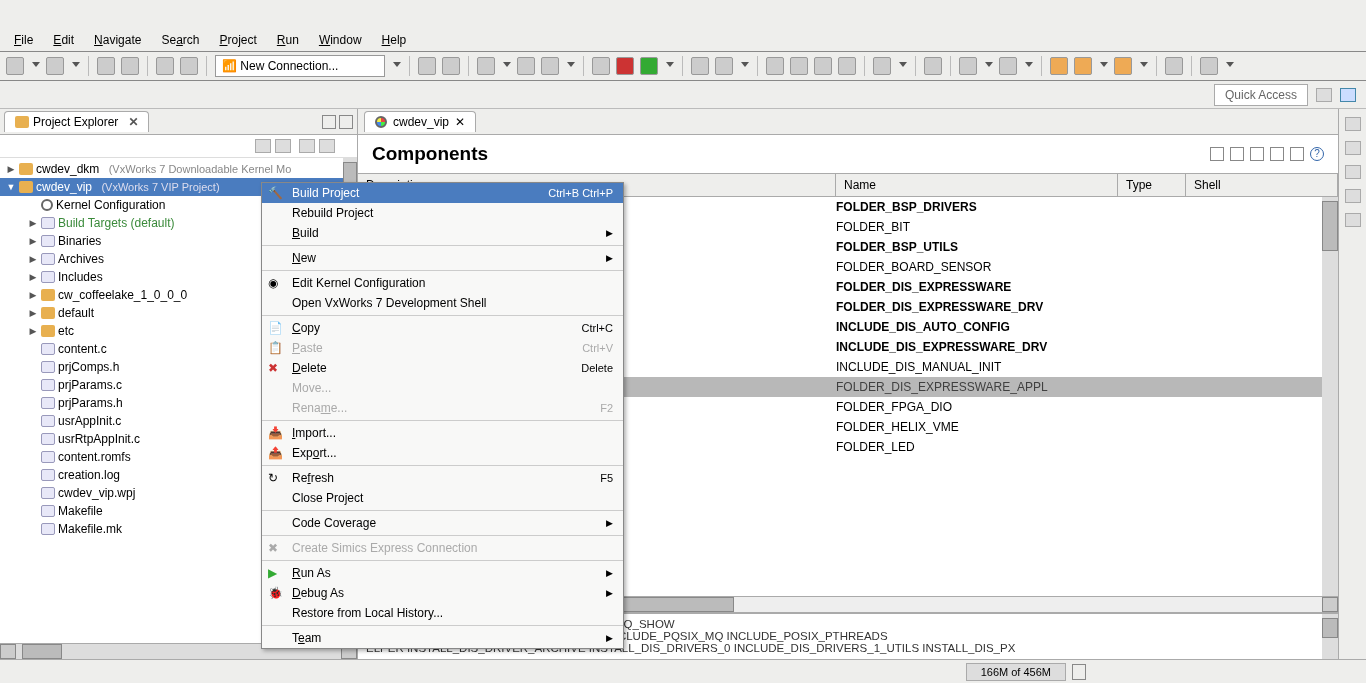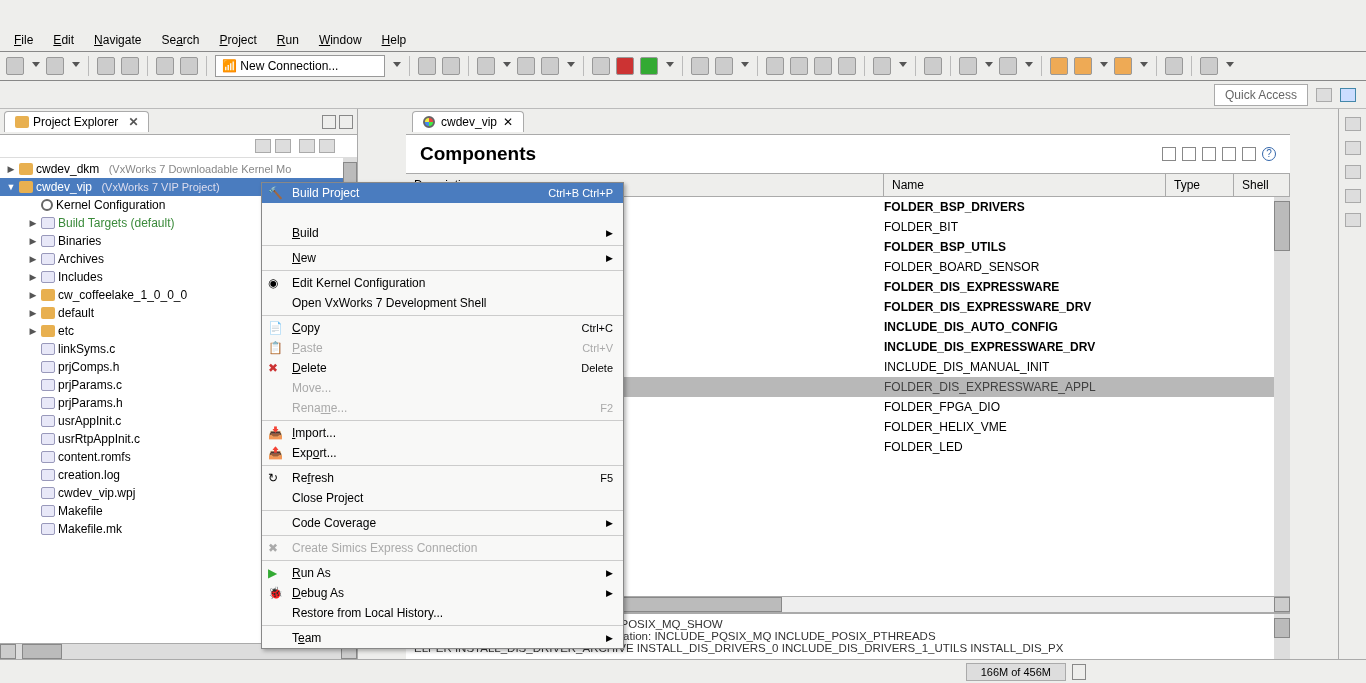--- a/index.html
+++ b/index.html
@@ -15,21 +15,21 @@
 .toolbar .ico { width: 18px; height: 18px; display: inline-block; background: #ccc; border: 1px solid #999; border-radius: 2px; }
 .toolbar .sep { width: 1px; height: 20px; background: #bbb; margin: 0 2px; }
 .toolbar .combo { border: 1px solid #999; background: #fff; padding: 2px 6px; width: 170px; height: 22px; display: flex; align-items: center; }
 .toolbar .dropdown { width: 8px; height: 8px; border-left: 4px solid transparent; border-right: 4px solid transparent; border-top: 5px solid #555; display: inline-block; margin-left: 2px; }
 
 
 .quickaccess-row { background: #eeeeec; border-bottom: 1px solid #bbb; height: 28px; display: flex; justify-content: flex-end; align-items: center; padding-right: 10px; gap: 8px; }
 .quickaccess { border: 1px solid #aaa; background: #fff; padding: 3px 10px; color: #666; }
 
 
-.main { display: flex; height: calc(100% - 110px); gap: 48px; }
+.main { display: flex; height: calc(100% - 110px); }
 
 
 .left { width: 358px; border-right: 1px solid #aaa; display: flex; flex-direction: column; background: #eeeeec; }
 .view-tab { display: flex; align-items: center; background: #eeeeec; border-bottom: 1px solid #aaa; padding: 2px 4px; }
 .view-tab .tab { background: #fff; border: 1px solid #aaa; border-bottom: none; border-radius: 4px 4px 0 0; padding: 3px 10px; display: flex; align-items: center; gap: 4px; }
 .view-tab .folder-ico { width: 14px; height: 12px; background: #e8b050; border-radius: 2px; display: inline-block; }
 .view-tab .close-x { color: #555; margin-left: 6px; font-weight: bold; }
 .view-tab .spacer { flex: 1; }
 .view-tab .minmax { width: 14px; height: 14px; border: 1px solid #888; margin-left: 3px; }
 
@@ -253,21 +253,21 @@
           <span>default</span>
         </div>
       <div class="tree-row l2">
           <span class="expand">▶</span>
           <span class="tree-ico folder"></span>
           <span>etc</span>
         </div>
       <div class="tree-row l2">
           <span class="expand"></span>
           <span class="tree-ico file"></span>
-          <span>linkSyms.c</span>
+          <span>content.c</span>
         </div>
       <div class="tree-row l2">
           <span class="expand"></span>
           <span class="tree-ico file"></span>
           <span>prjComps.h</span>
         </div>
       <div class="tree-row l2">
           <span class="expand"></span>
           <span class="tree-ico file"></span>
           <span>prjParams.c</span>
@@ -447,20 +447,21 @@
 </div>
 
 <div class="context-menu">
   <div class="item highlighted">
       <span class="mi">🔨</span>
       <span class="label">Build Project</span>
       <span class="accel">Ctrl+B Ctrl+P</span>
     </div>
   <div class="item">
       <span class="mi"></span>
+      <span class="label">Rebuild Project</span>
     </div>
   <div class="item">
       <span class="mi"></span>
       <span class="label"><u>B</u>uild</span>
       <span class="sub">▶</span>
     </div>
   <div class="msep"></div>
   <div class="item">
       <span class="mi"></span>
       <span class="label"><u>N</u>ew</span>

